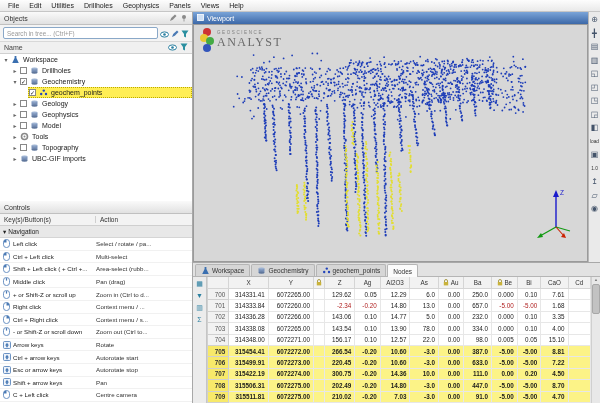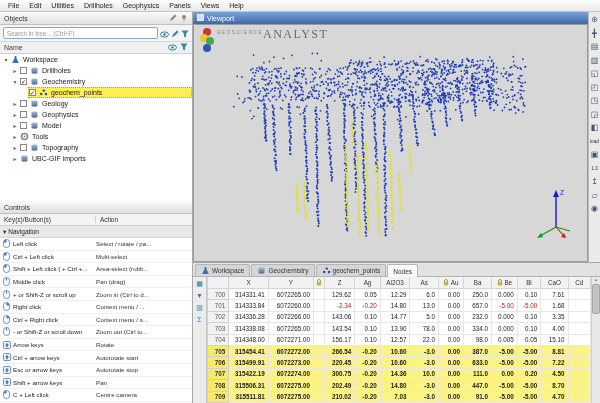--- a/index.html
+++ b/index.html
@@ -37,21 +37,21 @@
   .crow .k{width:83px;flex:0 0 83px;overflow:hidden;white-space:nowrap;}
   .crow .a{flex:1;overflow:hidden;white-space:nowrap;color:#333;}
 
   
   .vp-title{position:absolute;left:193px;top:12px;width:395px;height:12px;background:linear-gradient(#7aa4d8,#3c68a8);color:#fff;font-size:7px;display:flex;align-items:center;padding:0 4px;gap:3px;box-sizing:border-box;}
   .vp{position:absolute;left:193px;top:24px;width:395px;height:238px;background:#d7d7d7;border:1px solid #9a9a9a;box-sizing:border-box;overflow:hidden;}
   .vp svg.scatter{position:absolute;left:0;top:0;}
   .logo{position:absolute;left:6px;top:3px;display:flex;align-items:flex-start;gap:3px;}
   .logo-balls{position:relative;width:14px;height:26px;flex:0 0 14px;}
   .ball{position:absolute;width:8px;height:8px;border-radius:50%;}
-  .logo-text{display:flex;flex-direction:row;line-height:1;}
+  .logo-text{display:flex;flex-direction:column;line-height:1;}
   .logo-text .t1{font-size:4.5px;letter-spacing:1.6px;color:#808080;margin-top:3px;}
   .logo-text .t2{font-family:"Liberation Serif",serif;font-size:12px;letter-spacing:1.5px;color:#6a6a6a;}
   .triad{position:absolute;right:8px;bottom:20px;}
 
   
   .rtb{position:absolute;right:0;top:12px;width:12px;height:250px;background:#eaeaea;border-left:1px solid #b8b8b8;box-sizing:border-box;display:flex;flex-direction:column;align-items:center;padding-top:2px;gap:2.5px;}
   .rtb .tb{width:11px;height:11px;font-size:8px;line-height:11px;text-align:center;color:#44546a;cursor:default;}
   .rtb .tb.txt{font-size:4.8px;color:#333;}
 
   

